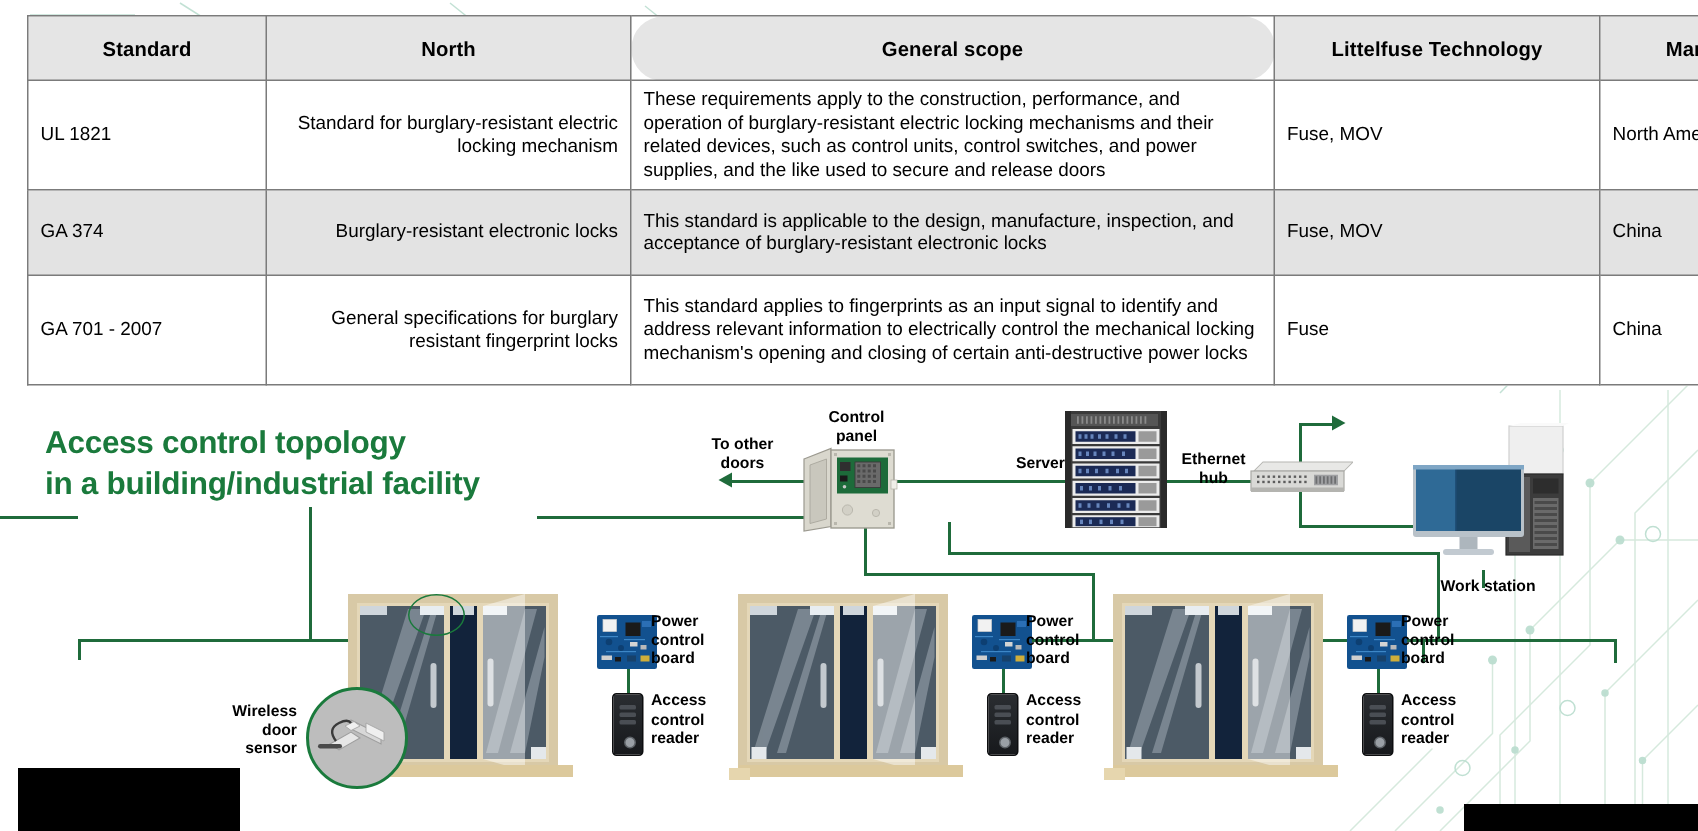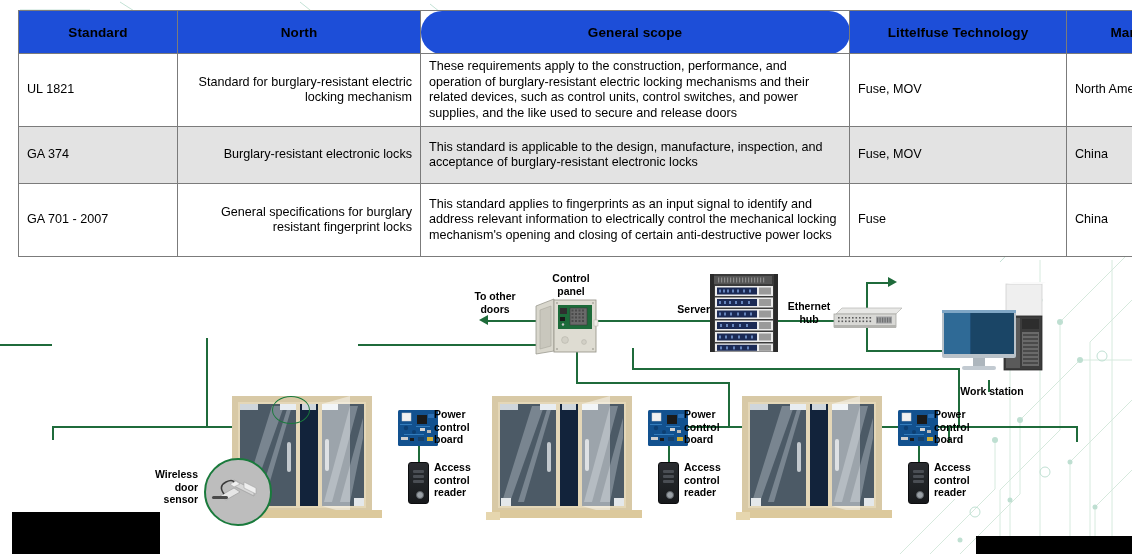--- a/index.html
+++ b/index.html
@@ -6,21 +6,21 @@
   body{width:1132px;height:554px;overflow:hidden;font-family:"Liberation Sans",sans-serif;}
   .page{position:relative;width:1132px;height:554px;background:#ffffff;overflow:hidden;}
 
   
   .bg-circuit{position:absolute;inset:0;pointer-events:none;z-index:0;}
 
   
   .table-wrap{position:absolute;left:18px;top:10px;width:1096px;z-index:3;}
   table.std{border-collapse:collapse;width:1096px;table-layout:fixed;background:#fff;}
   table.std th,table.std td{border:1px solid #7b7b7b;vertical-align:middle;padding:5px 8px;}
-  table.std th{background:#1d4ed8;text-align:center;font-size:13.5px;font-weight:bold;color:#000;
+  table.std th{background:#e5e5e5;text-align:center;font-size:13.5px;font-weight:bold;color:#000;
                height:32px;letter-spacing:.1px;}
   table.std td{font-size:12.6px;color:#000;line-height:15.5px;}
   tr.row-alt td{background:#e3e3e3;}
   tr.row-plain td{background:#ffffff;}
   td.c-standard{width:142px;text-align:left;}
   td.c-title{width:226px;text-align:right;}
   td.c-scope{width:412px;text-align:left;}
   td.c-tech{width:200px;}
   td.c-market{width:115px;text-align:left;}
   th.h-standard{width:142px;}
@@ -148,20 +148,24 @@
           <td class="c-scope">This standard applies to fingerprints as an input signal to identify and address relevant information to electrically control the mechanical locking mechanism's opening and closing of certain anti-destructive power locks</td>
           <td class="c-tech">Fuse</td>
           <td class="c-market">China</td>
         </tr>
       </tbody>
     </table>
   </div>
 
   <div class="diagram">
 
+    <div class="diag-title">
+      <div>Access control topology</div>
+      <div>in a building/industrial facility</div>
+    </div>
 
     <div class="wire h" style="left:488px;top:58px;width:58px;"></div>
     <div class="arrow-l" style="left:479px;top:53px;"></div>
 
     <div class="wire h" style="left:0px;top:82px;width:52px;"></div>
     <div class="wire h" style="left:358px;top:82px;width:186px;"></div>
 
     <div class="wire h" style="left:598px;top:58px;width:112px;"></div>
     <div class="wire h" style="left:778px;top:58px;width:62px;"></div>
 

